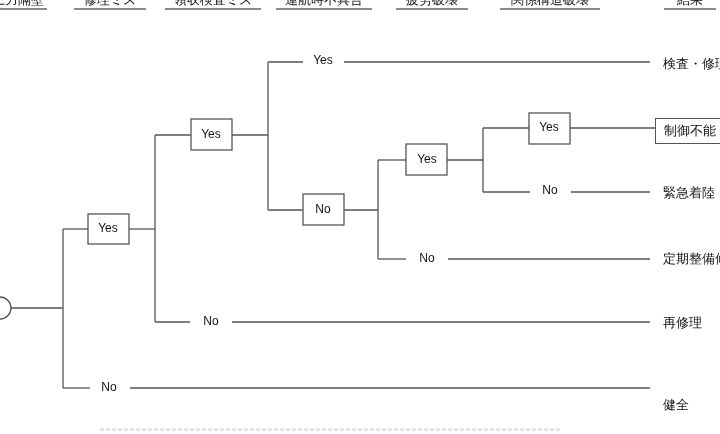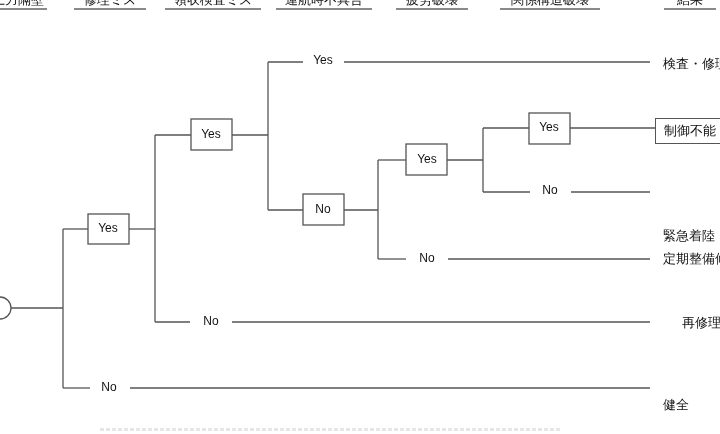--- a/index.html
+++ b/index.html
@@ -82,18 +82,18 @@
   <rect class="box" x="529" y="113" width="41" height="31"></rect>
   <text class="lbl" x="549" y="128">Yes</text>
   <line class="ln" x1="570" y1="128" x2="655" y2="128"></line>
   <line class="ln" x1="483" y1="192" x2="530" y2="192"></line>
   <text class="lbl" x="550" y="191">No</text>
   <line class="ln" x1="571" y1="192" x2="650" y2="192"></line>
 </svg>
 
 <div class="res" style="left:663px;top:55px;">検査・修理</div>
 <div class="res-box" style="left:655px;top:118px;">制御不能</div>
-<div class="res" style="left:663px;top:184px;margin-top:43px;">緊急着陸</div>
+<div class="res" style="left:663px;top:184px;">緊急着陸</div>
 <div class="res" style="left:663px;top:250px;">定期整備修理</div>
-<div class="res" style="left:682px;top:314px;">再修理</div>
+<div class="res" style="left:663px;top:314px;">再修理</div>
 <div class="res" style="left:663px;top:396px;">健全</div>
 
 <div class="footer"></div>
 
 </body></html>

